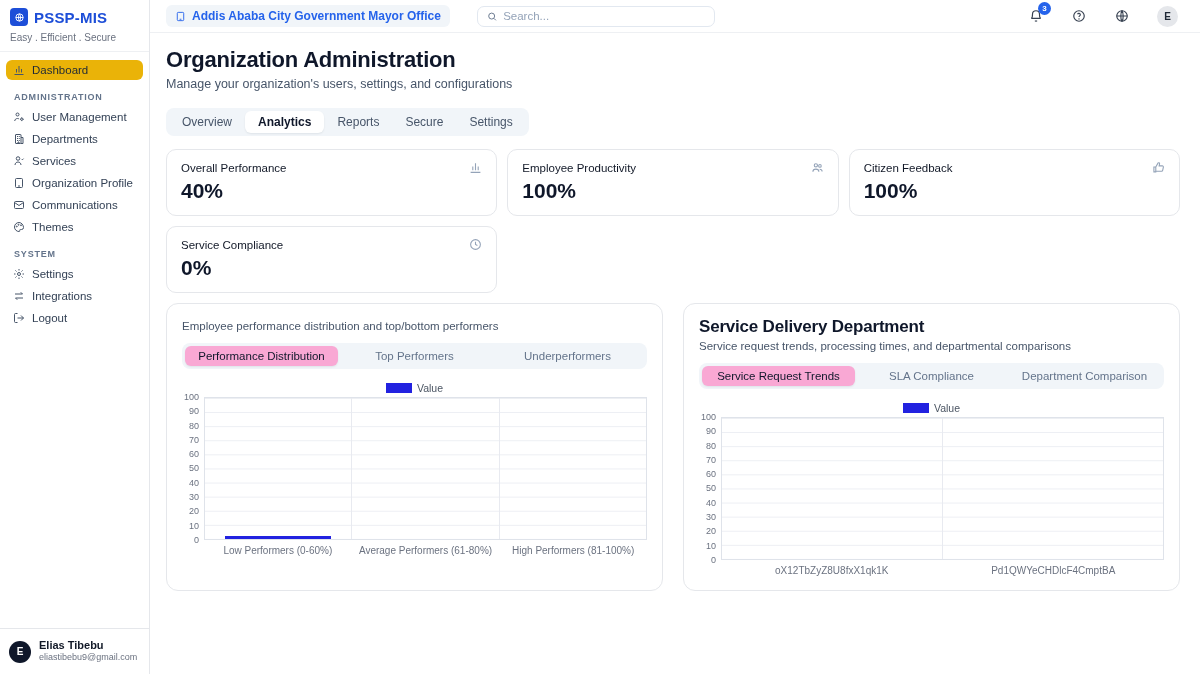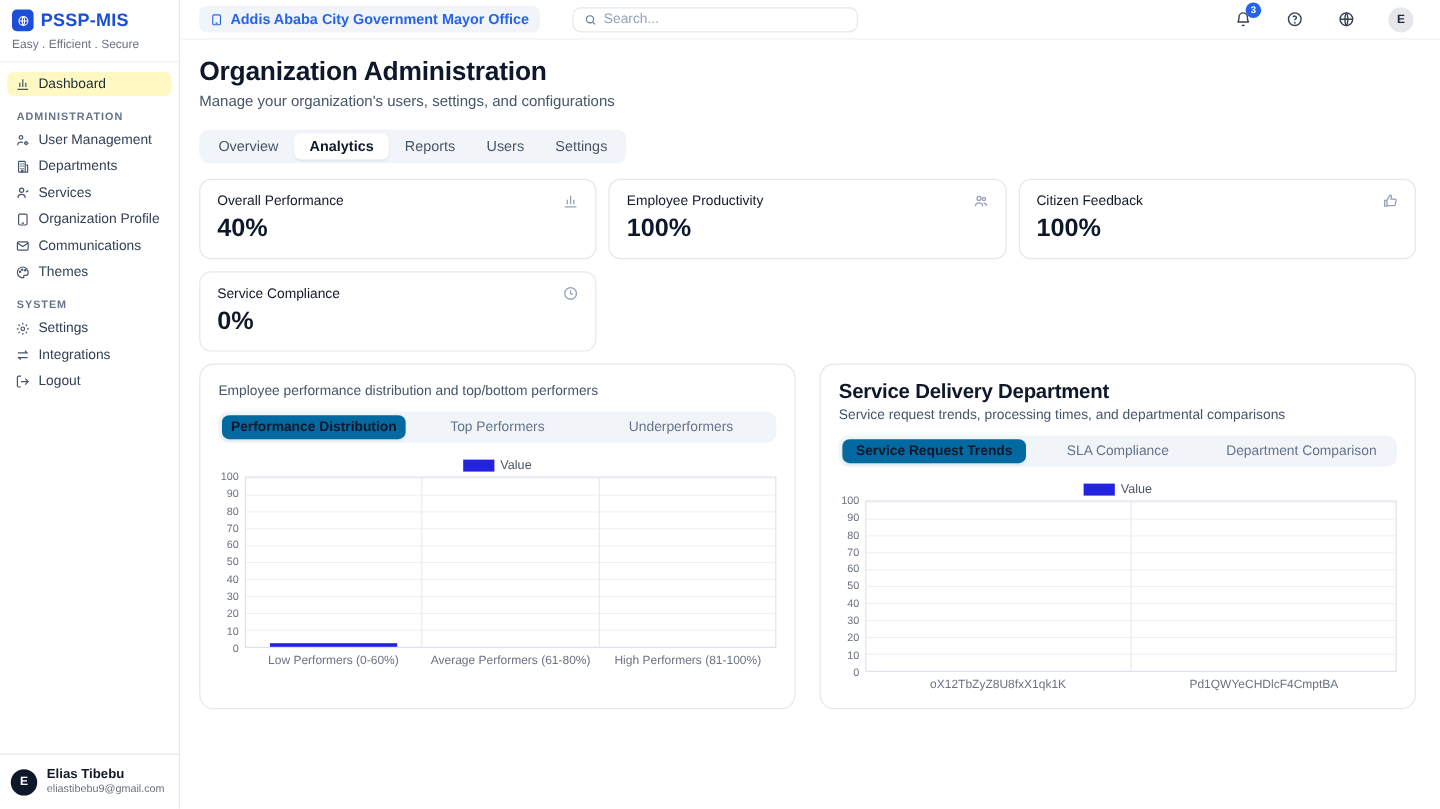--- a/index.html
+++ b/index.html
@@ -8,21 +8,21 @@
 
   
   .sidebar { width:150px; min-width:150px; border-right:1px solid #e5e7eb; display:flex; flex-direction:column; background:#fff; }
   .brand-block { padding:8px 10px 8px 10px; border-bottom:1px solid #eef0f3; }
   .brand-row { display:flex; align-items:center; gap:6px; }
   .brand-logo { width:18px; height:18px; border-radius:4px; background:#1d4ed8; display:flex; align-items:center; justify-content:center; color:#fff; font-size:9px; }
   .brand-name { color:#1d4ed8; font-weight:800; font-size:15px; letter-spacing:.2px; }
   .brand-tagline { margin-top:6px; font-size:10px; color:#6b7280; }
   .nav { padding:8px 6px 0 6px; }
   .nav-item { display:flex; align-items:center; gap:7px; padding:4px 7px; border-radius:6px; font-size:11.5px; color:#334155; margin-bottom:2px; cursor:pointer; }
-  .nav-item.active { background:#fef9c3; color:#1f2937; font-weight:500; }
+  .nav-item.active { background:#eab308; color:#1f2937; font-weight:500; }
   .nav-item svg { width:12px; height:12px; stroke:#475569; flex:0 0 auto; }
   .nav-section { font-size:9px; font-weight:700; letter-spacing:.09em; color:#64748b; padding:10px 8px 5px 8px; }
   .sidebar-user { margin-top:auto; border-top:1px solid #e5e7eb; padding:10px 9px; display:flex; align-items:center; gap:8px; }
   .sidebar-avatar { width:22px; height:22px; min-width:22px; border-radius:50%; background:#0f172a; color:#fff; font-size:10px; font-weight:700; display:flex; align-items:center; justify-content:center; }
   .sidebar-user-name { font-size:11px; font-weight:700; color:#111827; line-height:1.2; }
   .sidebar-user-email { font-size:9px; color:#6b7280; line-height:1.3; }
 
   
   .main-col { flex:1; display:flex; flex-direction:column; min-width:0; }
   .topbar { height:33px; border-bottom:1px solid #eef0f3; display:flex; align-items:center; padding:0 22px 0 16px; gap:16px; }
@@ -52,21 +52,21 @@
   .stat-label { font-size:11.5px; font-weight:500; color:#111827; }
   .stat-top svg { width:13px; height:13px; stroke:#94a3b8; }
   .stat-value { margin-top:5px; font-size:21px; font-weight:800; color:#0f172a; }
 
   .panels-row { margin-top:10px; display:grid; grid-template-columns:1fr 1fr; gap:20px; }
   .panel { border:1px solid #e5e7eb; border-radius:12px; padding:13px 15px 14px 15px; background:#fff; }
   .panel-title { font-size:17px; font-weight:800; color:#0f172a; letter-spacing:-.2px; }
   .panel-subtitle { margin-top:3px; font-size:11.5px; color:#475569; }
   .subtabs { margin-top:11px; display:grid; grid-template-columns:repeat(3,1fr); background:#f1f5f9; border-radius:8px; padding:3px; }
   .subtab { text-align:center; font-size:11.5px; color:#64748b; padding:4px 2px; border-radius:6px; cursor:pointer; white-space:nowrap; overflow:hidden; }
-  .subtab.active { background:#0369a1; color:#0f172a; font-weight:700; box-shadow:0 1px 2px rgba(15,23,42,.08); }
+  .subtab.active { background:#f9a8d4; color:#0f172a; font-weight:400; box-shadow:0 1px 2px rgba(15,23,42,.08); }
 
   
   .chart { margin-top:12px; }
   .legend { display:flex; align-items:center; justify-content:center; gap:5px; height:13px; margin-bottom:3px; }
   .legend-swatch { width:26px; height:10px; background:#2222e0; }
   .legend-label { font-size:10.5px; color:#4b5563; }
   .chart-body { display:flex; }
   .y-axis { width:22px; display:flex; flex-direction:column; justify-content:space-between; height:143px; padding-right:5px; }
   .y-tick { height:0; line-height:0; display:flex; align-items:center; justify-content:flex-end; font-size:9px; color:#6b7280; }
   .plot { flex:1; height:143px; border:1px solid #dfe3ea; background-image:linear-gradient(to bottom, #eceef3 1px, transparent 1px); background-size:100% 10%; display:flex; position:relative; }
@@ -227,21 +227,21 @@
     </header>
 
     <main class="content">
       <h1 class="page-title">Organization Administration</h1>
       <div class="page-subtitle">Manage your organization's users, settings, and configurations</div>
 
       <div class="tabbar">
         <div class="tab">Overview</div>
         <div class="tab active">Analytics</div>
         <div class="tab">Reports</div>
-        <div class="tab">Users</div>
+        <div class="tab">Secure</div>
         <div class="tab">Settings</div>
       </div>
 
       <div class="stats-row">
         <div class="stat-card">
           <div class="stat-top">
             <span class="stat-label">Overall Performance</span>
             <svg viewBox="0 0 24 24" fill="none" stroke-width="2">
                 <path d="M3 21h18M7 17V10M12 17V4M17 17v-7"></path>
               </svg>

